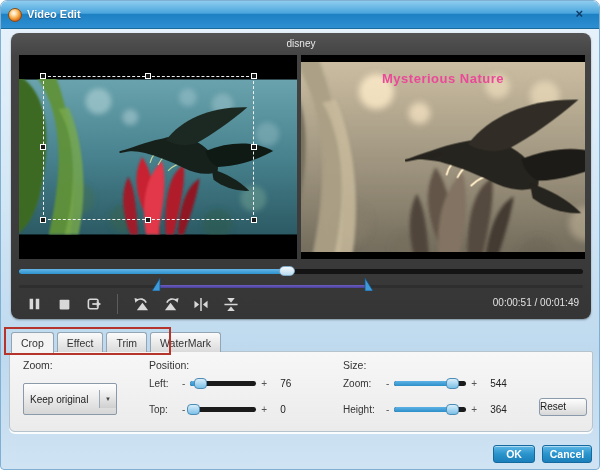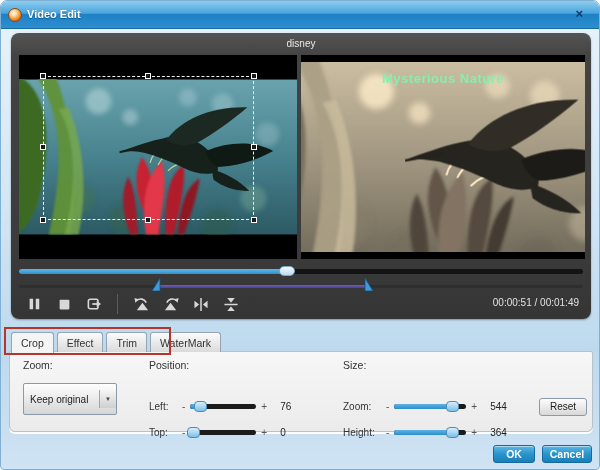--- a/index.html
+++ b/index.html
@@ -80,34 +80,34 @@
   .zoom-label { left:22px; top:358px; } .pos-label { left:148px; top:358px; } .size-label { left:342px; top:358px; }
   .dropdown {
     position:absolute; left:22px; top:382px; width:94px; height:32px;
     background:linear-gradient(#fefefe,#d6d6d6); border:1px solid #8a9aa8; border-radius:2px;
     display:flex; align-items:center; cursor:pointer;
   }
   .dropdown .dd-text { flex:1; font-size:10px; color:#222; padding-left:6px; }
   .dd-arrow-btn { width:17px; height:18px; border-left:1px solid #9aa8b4;
     background:linear-gradient(#f6f6f6,#cfcfcf); display:flex; align-items:center; justify-content:center;
     font-size:6px; color:#444; }
-  .row { position:absolute; height:16px; display:flex; align-items:center; font-size:10px; color:#333;margin-top:23px; }
+  .row { position:absolute; height:16px; display:flex; align-items:center; font-size:10px; color:#333; }
   .row .rlabel { display:inline-block; }
   .row .sign { color:#555; margin:0 5px; cursor:pointer; }
   .row .value { margin-left:8px; color:#222; }
   .pos-row .rlabel { width:28px; } .size-row .rlabel { width:38px; }
   .mini-track { position:relative; width:66px; height:5px; background:#1b1b1b; border-radius:3px; cursor:pointer; }
   .size-row .mini-track { width:72px; }
   .mini-fill { position:absolute; left:0; top:0; height:5px; background:linear-gradient(#5cb2e6,#2d8fc8); border-radius:3px; }
   .mini-thumb { position:absolute; top:-3px; width:13px; height:11px; margin-left:-7px;
     background:linear-gradient(#d9eefa,#7cc0e8); border:1px solid #4d8cb4; border-radius:4px; }
   .reset-btn {
     position:absolute; left:538px; top:397px; width:48px; height:18px;
     background:linear-gradient(#fdfdfd,#d8d8d8); border:1px solid #8a9aaa; border-radius:3px;
-    font-size:10px; color:#222; text-align:center; line-height:16px; cursor:pointer;
+    font-size:10px; color:#222; text-align:left; line-height:16px; cursor:pointer;
   }
   
   .btn-blue {
     position:absolute; top:444px; height:18px; border-radius:3px; cursor:pointer;
     background:linear-gradient(#5db8e6 0%, #2a94cc 50%, #1a7fba 100%); border:1px solid #14699e;
     color:#fff; font-size:10.5px; font-weight:bold; text-align:center; line-height:16px;
     box-shadow:inset 0 1px 0 rgba(255,255,255,.5);
   }
   .ok-btn { left:492px; width:42px; } .cancel-btn { left:541px; width:50px; }
 </style>
@@ -190,21 +190,21 @@
         <div class="crop-handle h-se"></div>
       </div>
     </div>
 
     <div class="video video-right">
       <div class="frame-right-wrap">
         <svg viewBox="24 0 211 141" preserveAspectRatio="xMidYMid slice">
             <use href="#scene"></use>
           </svg>
       </div>
-      <div class="wm-text" style="color:#86efac">Mysterious Nature</div>
+      <div class="wm-text" style="color:#ec4899">Mysterious Nature</div>
     </div>
 
     <div class="progress-track">
       <div class="progress-fill"></div>
       <div class="progress-thumb"></div>
     </div>
 
     <div class="trim-track"></div>
     <div class="trim-range"></div>
     <svg class="trim-handle trim-left" viewBox="0 0 10 13">

